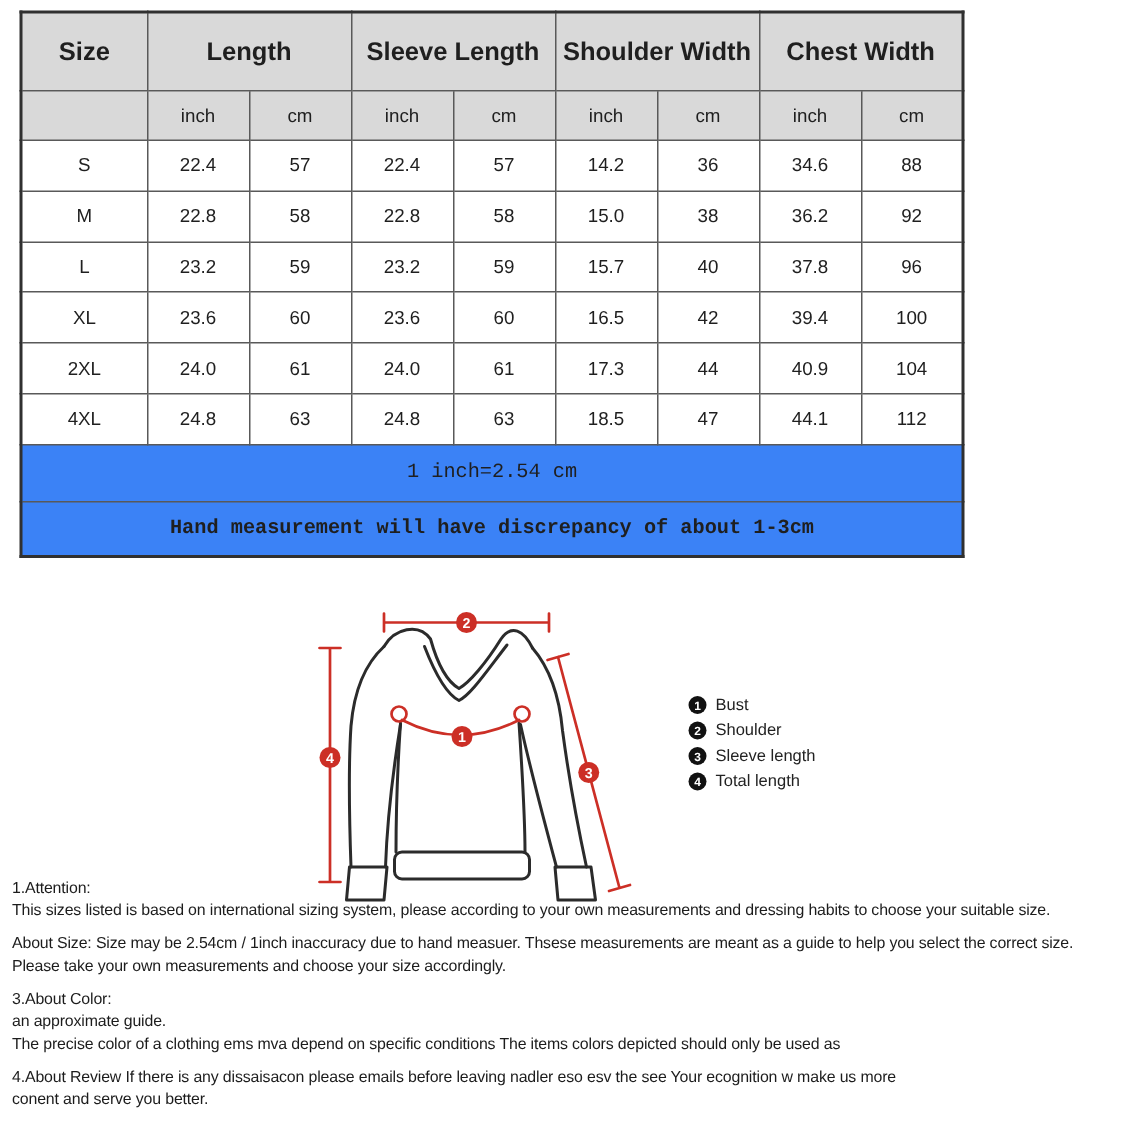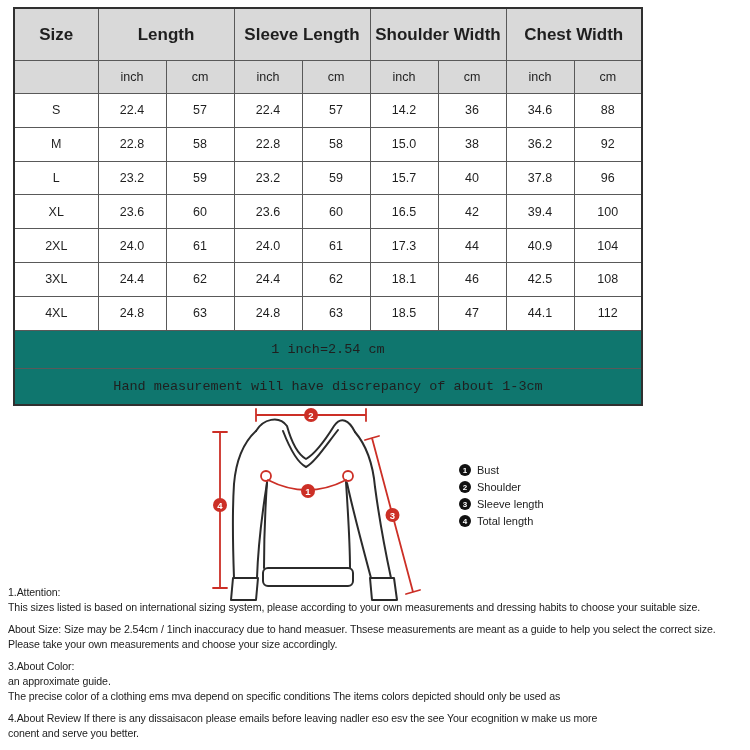--- a/index.html
+++ b/index.html
@@ -15,23 +15,23 @@
     border:2px solid var(--border-dark);
   }
   .size-table th, .size-table td {
     border:1px solid var(--border); padding:0;
     text-align:center; vertical-align:middle;
     font-weight:normal; color:#1f1f1f;
   }
   .head-row th { background:var(--header_bg); font-size:17px; font-weight:bold; height:51px; }
   .unit-row th { background:var(--header_bg); font-size:12.5px; height:32px; }
   .data-row td { font-size:12.5px; height:32.8px; background:#ffffff; }
-  .note-row td { font-family:"Liberation Mono", monospace; font-size:13.5px; background:#0f766e; }
+  .note-row td { font-family:"Liberation Mono", monospace; font-size:13.5px; background:#3b82f6; }
   .note-row.n1 td { height:37px; }
-  .note-row.n2 td { height:35px; }
+  .note-row.n2 td { height:35px;font-weight:bold; }
   
   .diagram { position:absolute; left:0; top:402px; width:750px; height:208px; }
   .diagram svg { position:absolute; left:0; top:0; }
   .garment { stroke:var(--outline); stroke-width:2; fill:none; stroke-linecap:round; stroke-linejoin:round; }
   .measure { stroke:var(--accent); stroke-width:1.8; fill:none; stroke-linecap:round; }
   .marker-dot { fill:var(--accent); stroke:none; }
   .marker-num { fill:#ffffff; font-size:9.5px; font-weight:bold; text-anchor:middle; font-family:"Liberation Sans",sans-serif; }
   .legend { position:absolute; left:459px; top:60px; }
   .legend-item { display:flex; align-items:center; height:16px; margin-bottom:1px; }
   .ldot {
@@ -129,31 +129,20 @@
       <td>24.0</td>
       <td>61</td>
       <td>24.0</td>
       <td>61</td>
       <td>17.3</td>
       <td>44</td>
       <td>40.9</td>
       <td>104</td>
     </tr>
     <tr class="data-row">
-      <td>3XL</td>
-      <td>24.4</td>
-      <td>62</td>
-      <td>24.4</td>
-      <td>62</td>
-      <td>18.1</td>
-      <td>46</td>
-      <td>42.5</td>
-      <td>108</td>
-    </tr>
-    <tr class="data-row">
       <td>4XL</td>
       <td>24.8</td>
       <td>63</td>
       <td>24.8</td>
       <td>63</td>
       <td>18.5</td>
       <td>47</td>
       <td>44.1</td>
       <td>112</td>
     </tr>

